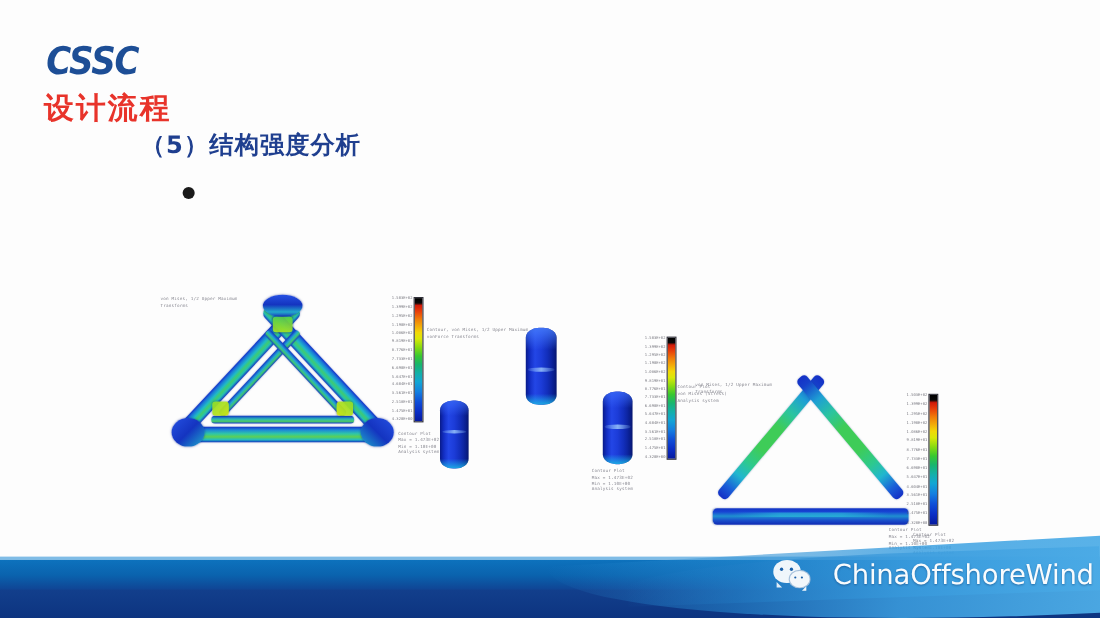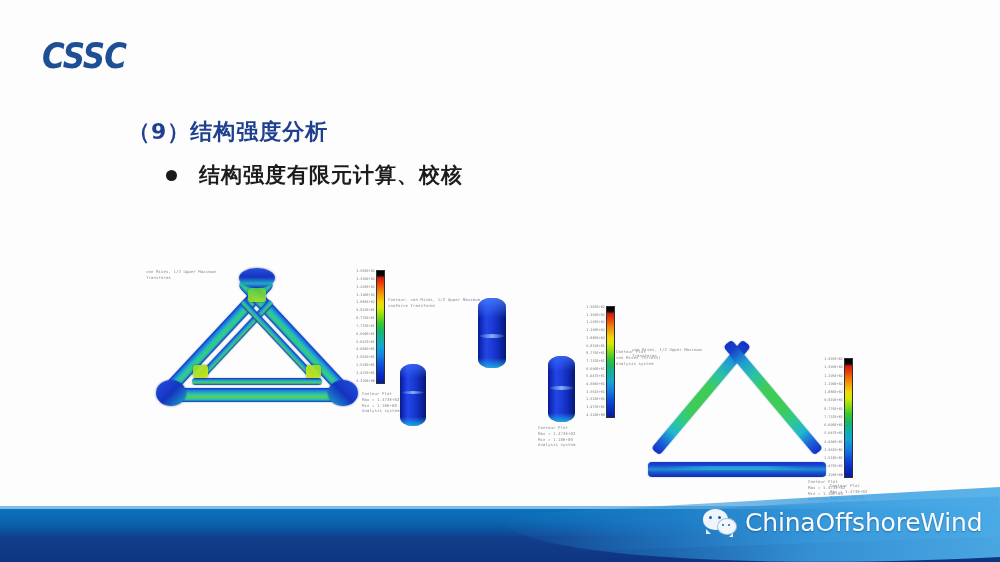--- a/index.html
+++ b/index.html
@@ -185,21 +185,21 @@
     position:absolute;right:0;top:24px;
     width:430px;height:40px;
     background:linear-gradient(100deg, rgba(20,95,175,0) 0%, rgba(30,115,190,.6) 45%, rgba(45,140,212,.9) 100%);
     border-radius:60% 0 0 0;
     transform:rotate(-2deg);
   }
 
   
   .watermark{
     position:absolute;left:703px;top:508px;
-    display:flex;align-items:center;gap:8px;
+    display:flex;align-items:center;gap:20px;
     z-index:6;
   }
   .wechat-icon{
     position:relative;width:34px;height:27px;flex:0 0 auto;
   }
   .wc-big{
     position:absolute;left:0;top:0;width:25px;height:21px;
     background:#ffffff;border-radius:50% 50% 48% 48%;
     opacity:.93;
   }
@@ -229,26 +229,26 @@
     font-family:"DejaVu Sans","Liberation Sans",sans-serif;
     opacity:.97;
   }
 </style>
 </head>
 <body>
 
 <div class="slide">
 
   <div class="logo">CSSC</div>
-  <div class="title-sub">（9）结构强度分析</div>
+  <div class="title-main">设计流程</div>
+  <div class="title-sub">（5）结构强度分析</div>
 
   <div class="bullets">
     <div class="bullet-row">
       <span class="bullet-dot"></span>
-      <span class="bullet-text">结构强度有限元计算、校核</span>
     </div>
   </div>
 
   <div class="fea-canvas">
 
     <div class="fea-fig" style="left:0px;top:0px;width:230px;height:160px;">
 
       <div class="fea-note" style="left:6px;top:12px;">von Mises, 1/2 Upper Maximum
 Transforms</div>
 

